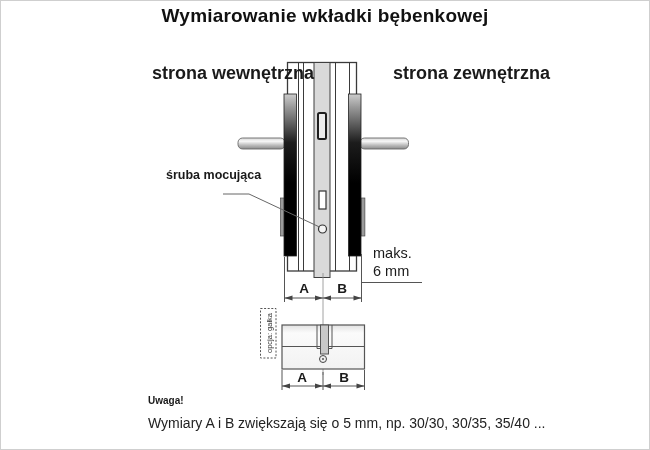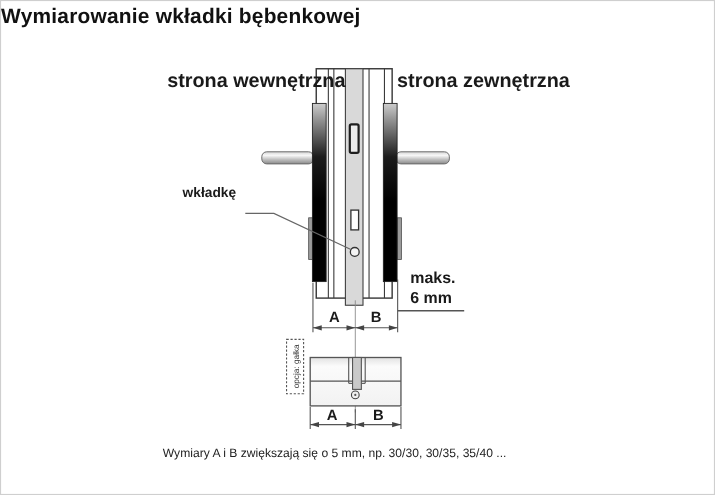--- a/index.html
+++ b/index.html
@@ -3,34 +3,34 @@
 <meta charset="utf-8">
 <style>
   html,body{margin:0;padding:0;background:#fff;}
   .stage{
     position:relative;width:648px;height:448px;background:#ffffff;
     border:1px solid #cfcfcf;overflow:hidden;
     font-family:"Liberation Sans","DejaVu Sans",sans-serif;color:#1a1a1a;
   }
   .abs{position:absolute;}
   .title{
-    left:0;top:4px;width:100%;
+    left:0;top:4px;width:100%;text-align:center;
     font-size:19px;font-weight:bold;color:#111;letter-spacing:0.2px;
   }
   .side-label{font-size:18px;font-weight:bold;white-space:nowrap;}
   .screw-label{font-size:12.5px;font-weight:bold;line-height:15px;white-space:nowrap;}
-  .max-label{font-size:14.5px;font-weight:bold;line-height:17.5px;white-space:nowrap;}
+  .max-label{font-size:14.5px;font-weight:normal;line-height:17.5px;white-space:nowrap;}
   .dim-label{font-size:13.5px;font-weight:bold;width:22px;text-align:center;}
   .knob-label{
     font-size:7.5px;color:#333;white-space:nowrap;
     transform:translate(-50%,-50%) rotate(-90deg);
   }
   .notes{left:147px;top:394px;width:460px;}
   .notes-heading{font-size:10px;font-weight:bold;margin-bottom:2px;}
-  .notes-line{font-size:11px;line-height:10.9px;color:#222;white-space:nowrap;margin-top:12px;}
+  .notes-line{font-size:14px;line-height:10.9px;color:#222;white-space:nowrap;margin-top:12px;}
   svg{position:absolute;left:0;top:0;}
 </style>
 </head>
 <body>
 
 <div class="stage">
 
   <svg width="648" height="448" viewBox="0 0 648 448">
     <defs>
       <linearGradient id="shieldGrad" x1="0" y1="0" x2="0" y2="1">
@@ -121,36 +121,37 @@
       <polygon points="322,385 314,382.6 314,387.4"></polygon>
       <polygon points="322,385 330,382.6 330,387.4"></polygon>
       <polygon points="363.5,385 355.5,382.6 355.5,387.4"></polygon>
     </g>
   </svg>
 
   <div class="abs title">Wymiarowanie wkładki bębenkowej</div>
 
   <div class="abs side-label" style="left:151px;top:62px;">strona wewnętrzna</div>
 
-  <div class="abs side-label" style="left:360px;top:62px;">strona zewnętrzna</div>
+  <div class="abs side-label" style="left:392px;top:62px;">strona zewnętrzna</div>
 
   <div class="abs screw-label" style="left:165px;top:167px;">
-    <div>wkładkę</div>
+    <div>śruba mocująca</div>
   </div>
 
   <div class="abs max-label" style="left:372px;top:244px;">
     <div>maks.</div>
     <div>6 mm</div>
   </div>
 
   <div class="abs dim-label" style="left:292px;top:280px;">A</div>
   <div class="abs dim-label" style="left:330px;top:280px;">B</div>
 
   <div class="abs knob-label" style="left:267.5px;top:332px;">opcja: gałka</div>
 
   <div class="abs dim-label" style="left:290px;top:369px;">A</div>
   <div class="abs dim-label" style="left:332px;top:369px;">B</div>
 
   <div class="abs notes">
+    <div class="notes-heading">Uwaga!</div>
     <div class="notes-line">Wymiary A i B zwiększają się o 5 mm, np. 30/30, 30/35, 35/40 ...</div>
   </div>
 
 </div>
 
 </body></html>

